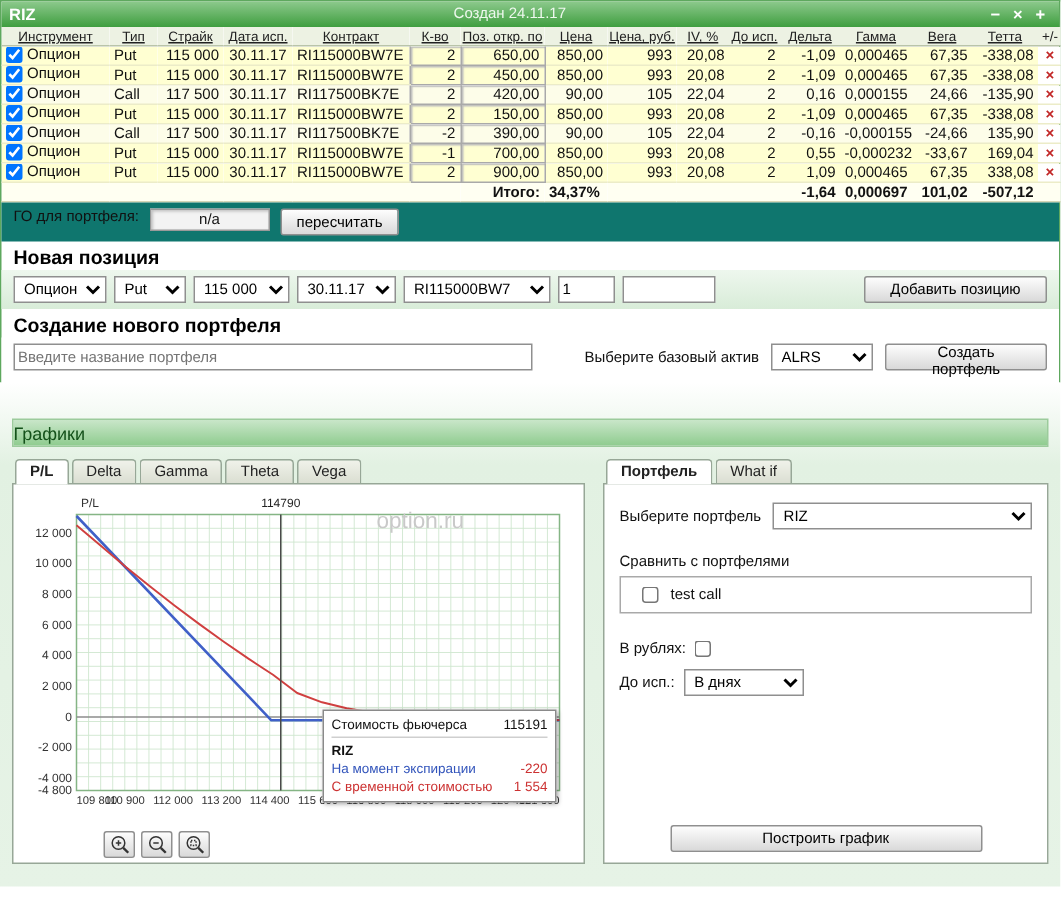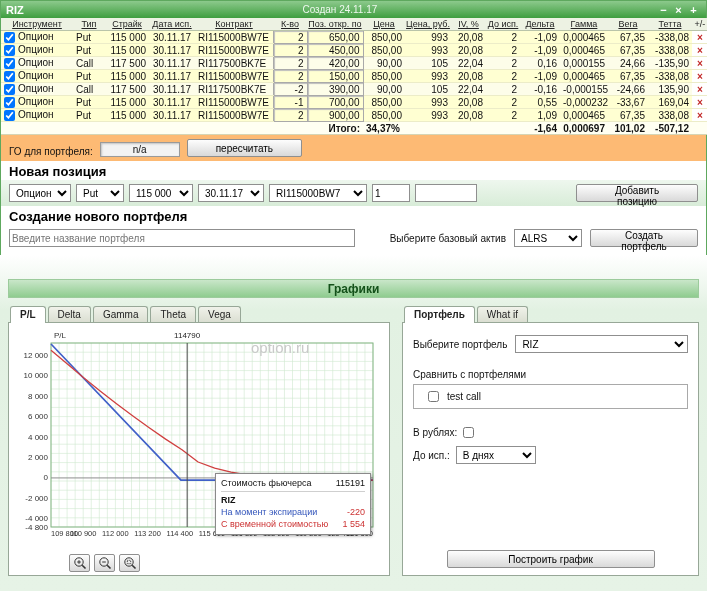--- a/index.html
+++ b/index.html
@@ -31,43 +31,43 @@
   td.num { text-align:right; }
   td.t-center { text-align:center; }
   td.sunken { background:#e3e3e3; border:1px solid #a9a9a9; box-shadow:inset 1px 1px 1px #bdbdbd; }
   td.del { color:#c22727; text-align:center; font-weight:bold; cursor:pointer; background:#fff !important; }
   td.instr input { width:11px; height:11px; margin:0 3px 0 0; vertical-align:middle; }
   tfoot td { background:#fffff2; font-weight:bold; border-bottom:1px solid #d5d5b5; }
   
   .btn {
     background:linear-gradient(#fdfdfd,#d9d9d9); border:1px solid #8f8f8f;
     border-radius:2px; font-size:10px; font-family:"Liberation Sans",sans-serif;
-    height:18px; padding:0 28px; cursor:pointer;
-  }
-  .go-row { display:flex; align-items:flex-end; gap:7px; padding:4px 8px; background:#fdba74; }
+    height:18px; padding:0 10px; cursor:pointer;
+  }
+  .go-row { display:flex; align-items:flex-start; gap:7px; padding:4px 8px; background:#0f766e; }
   .inset-box {
     width:80px; height:15px; line-height:13px; text-align:center;
     border:1px solid #9a9a9a; background:#f3f3f3; box-shadow:inset 1px 1px 2px #c2c2c2;
   }
   .section-title { font-weight:bold; font-size:13px; padding:3px 8px 1px; color:#000; }
   .newpos-row {
     display:flex; align-items:center; gap:5px; padding:4px 8px;
     background:linear-gradient(#eef7ee,#d8ecd8);
   }
   select, input[type=text] {
     font-size:10px; font-family:"Liberation Sans",sans-serif;
     height:18px; border:1px solid #8f8f8f; background:#fff; padding:0 2px;
   }
   .newport-row { display:flex; align-items:center; gap:8px; padding:4px 8px 8px; background:#fff; }
   .spacer { flex:1; }
   
   .lower { background:linear-gradient(#ffffff,#e2f1e2 55px, #e6f3e6); padding-top:24px; min-height:336px; }
   .charts-bar {
-    margin:0 8px; height:19px; line-height:18px; text-align:center;
-    font-weight:bold; font-size:12px; color:#14511a;
+    margin:0 8px; height:19px; line-height:18px; text-align:left;
+    font-weight:normal; font-size:12px; color:#14511a;
     background:linear-gradient(#c9e6c9,#8fcc8f); border:1px solid #9ccb9c;
   }
   .panels { display:flex; gap:12px; padding:8px 8px 0; align-items:flex-start; }
   .panel-left { width:382px; }
   .panel-right { flex:1; }
   .tabs { display:flex; gap:2px; padding-left:2px; }
   .tab {
     font-size:10px; padding:2px 9px 3px; border:1px solid #97a797; border-bottom:none;
     background:linear-gradient(#f0f2ea,#d9ddd0); border-radius:3px 3px 0 0; cursor:pointer; color:#222;
   }

